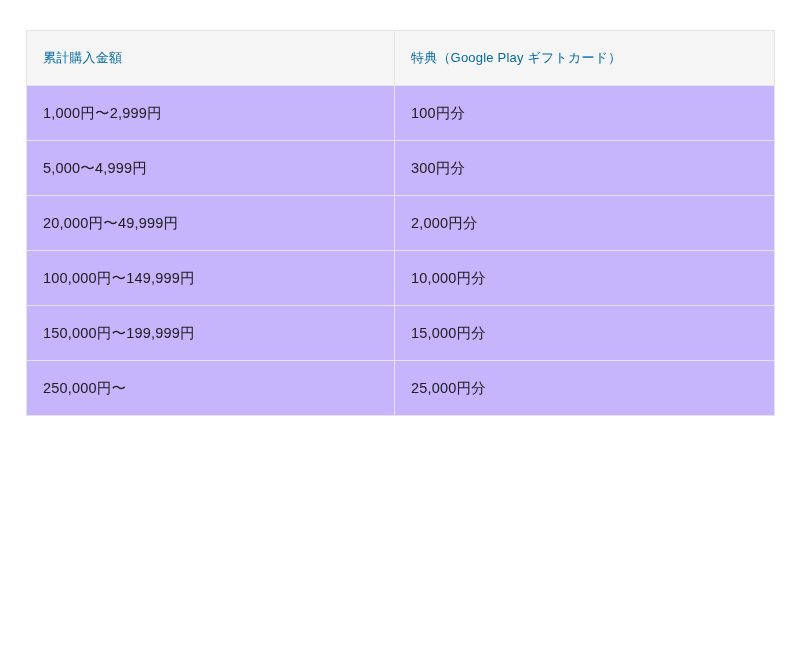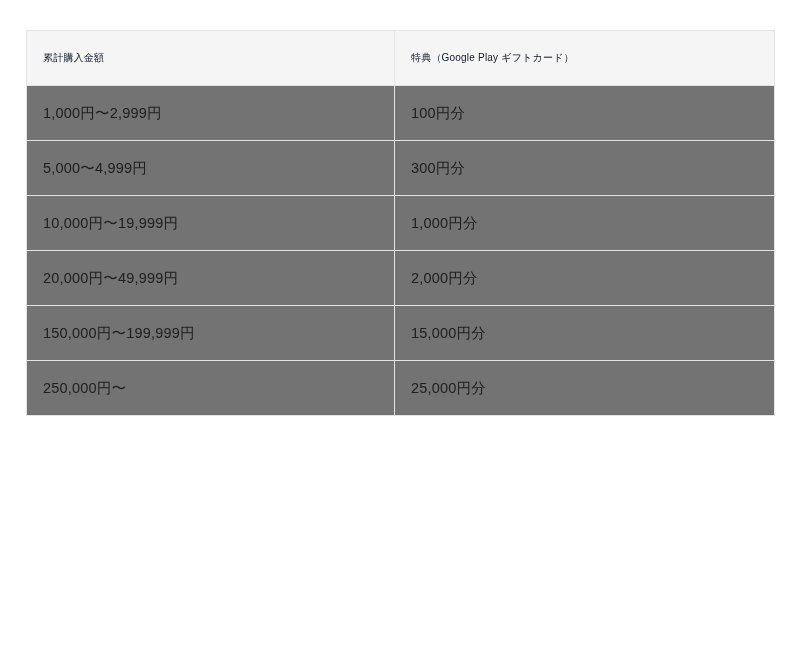--- a/index.html
+++ b/index.html
@@ -37,25 +37,25 @@
     text-align: left;
     vertical-align: middle;
     padding: 0 16px;
     height: 54px;
     font-weight: normal;
     letter-spacing: 0.2px;
     color: #202020;
   }
   table.reward-table thead th {
     background: #f5f5f5;
-    color: #0f172a;
-    font-size: 10px;
+    color: #0369a1;
+    font-size: 13px;
   }
   table.reward-table tbody td {
-    background: #737373;
+    background: #c4b5fd;
   }
 </style>
 </head>
 <body>
 
 <div class="page">
   <table class="reward-table">
     <colgroup>
       <col class="col-tier">
       <col class="col-reward">
@@ -69,26 +69,26 @@
     <tbody>
       <tr>
         <td>1,000円〜2,999円</td>
         <td>100円分</td>
       </tr>
       <tr>
         <td>5,000〜4,999円</td>
         <td>300円分</td>
       </tr>
       <tr>
-        <td>10,000円〜19,999円</td>
-        <td>1,000円分</td>
+        <td>20,000円〜49,999円</td>
+        <td>2,000円分</td>
       </tr>
       <tr>
-        <td>20,000円〜49,999円</td>
-        <td>2,000円分</td>
+        <td>100,000円〜149,999円</td>
+        <td>10,000円分</td>
       </tr>
       <tr>
         <td>150,000円〜199,999円</td>
         <td>15,000円分</td>
       </tr>
       <tr>
         <td>250,000円〜</td>
         <td>25,000円分</td>
       </tr>
     </tbody>

